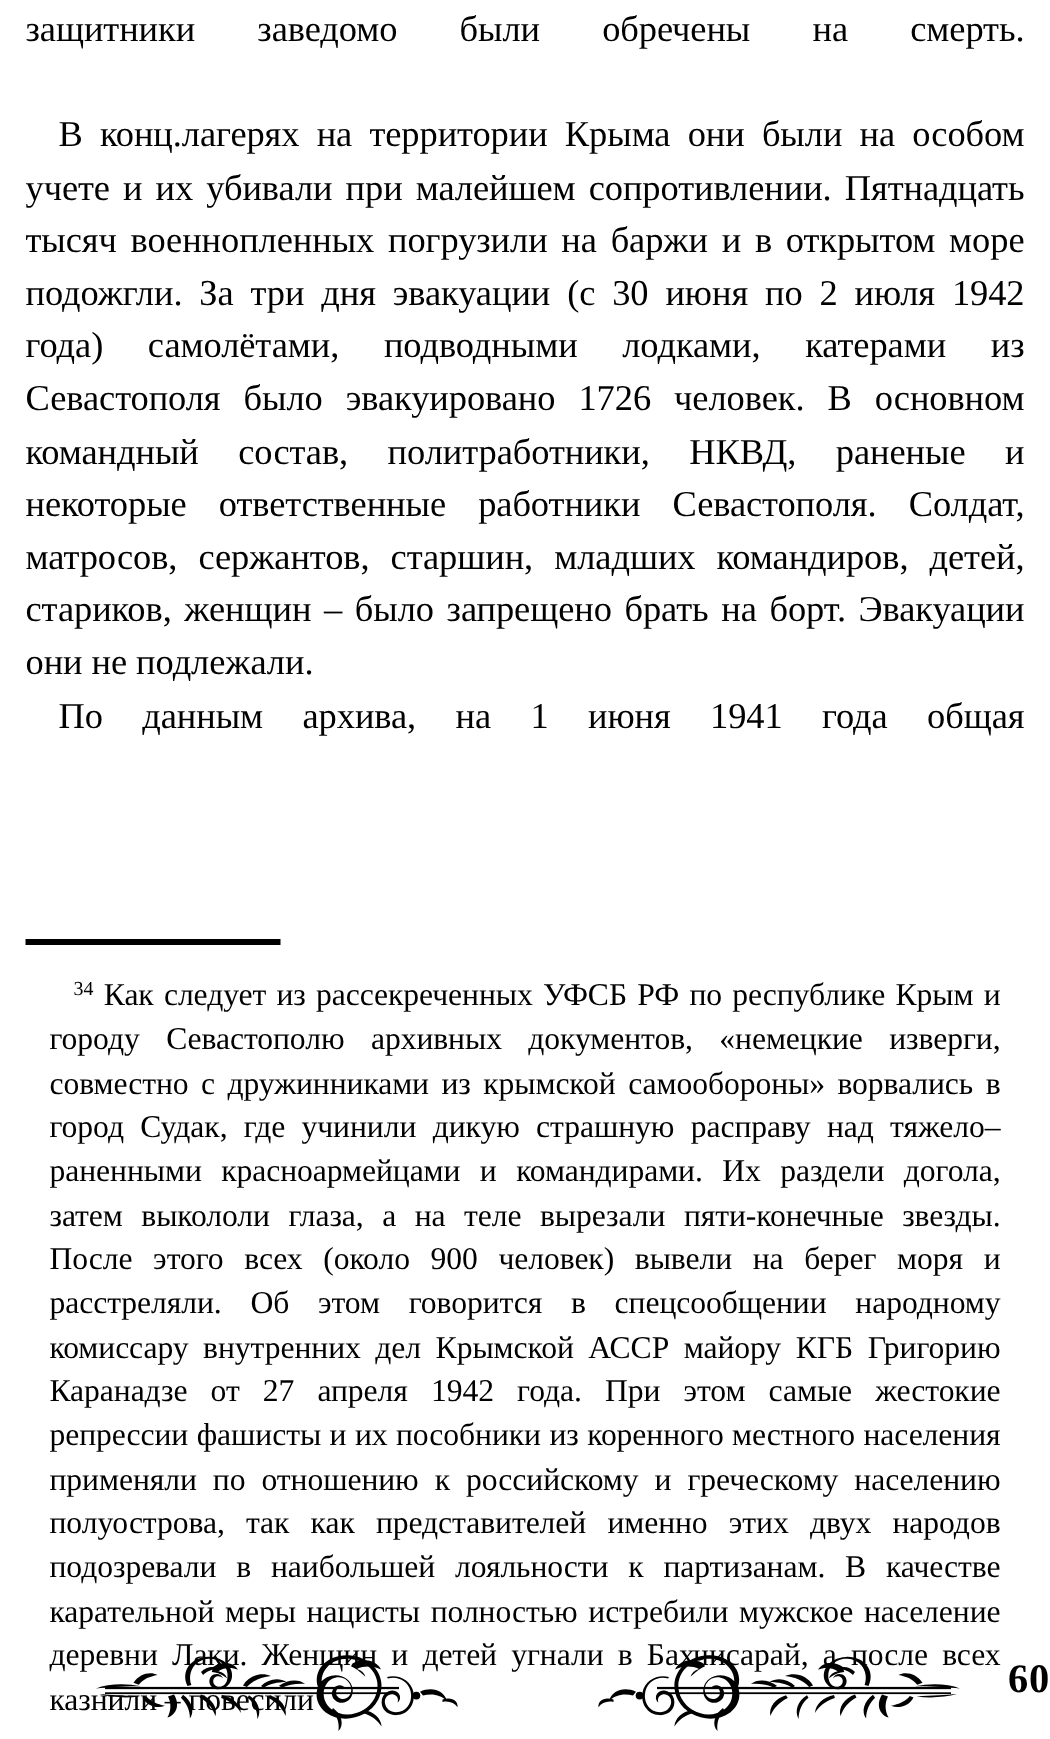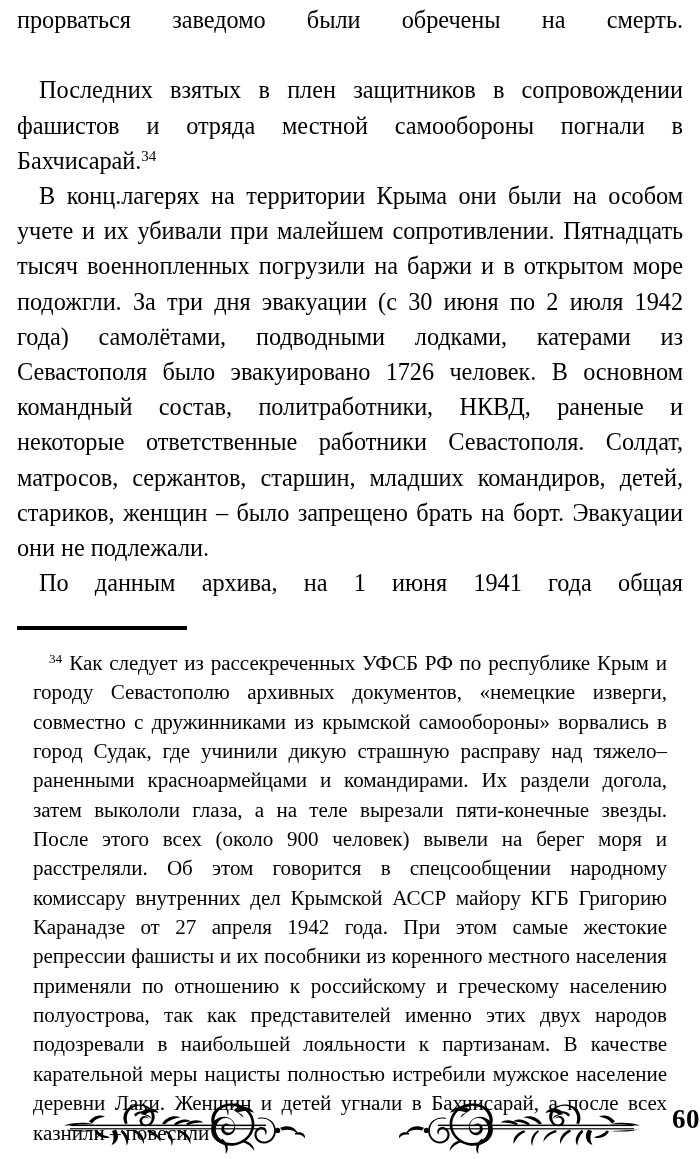--- a/index.html
+++ b/index.html
@@ -119,24 +119,23 @@
   .orn-right { left: 397px; transform: scaleX(-1); }
   .orn svg { display: block; width: 100%; height: 100%; }
 </style>
 </head>
 <body>
 
 <div class="page">
 
   <div class="body-block">
 
-    <p class="body-p force-just">прорваться заведомо были обречены на смерть.</p>
-
-
-    <p class="body-p indent"><span>Последних взятых в плен защитников в сопровождении фашистов и отряда местной самообороны погнали в Бахчисарай.</span><sup class="fnref">34</sup></p>
+    <p class="body-p force-just">защитники заведомо были обречены на смерть.</p>
+
+
 
     <p class="body-p indent">В конц.лагерях на территории Крыма они были на особом учете и их убивали при малейшем сопротивлении. Пятнадцать тысяч военнопленных погрузили на баржи и в открытом море подожгли. За три дня эвакуации (с 30 июня по 2 июля 1942 года) самолётами, подводными лодками, катерами из Севастополя было эвакуировано 1726 человек. В основном командный состав, политработники, НКВД, раненые и некоторые ответственные работники Севастополя. Солдат, матросов, сержантов, старшин, младших командиров, детей, стариков, женщин – было запрещено брать на борт. Эвакуации они не подлежали.</p>
 
     <p class="body-p indent force-just">По данным архива, на 1 июня 1941 года общая</p>
 
   </div>
 
   <div class="fn-rule"></div>
 
   <div class="footnote-block">

